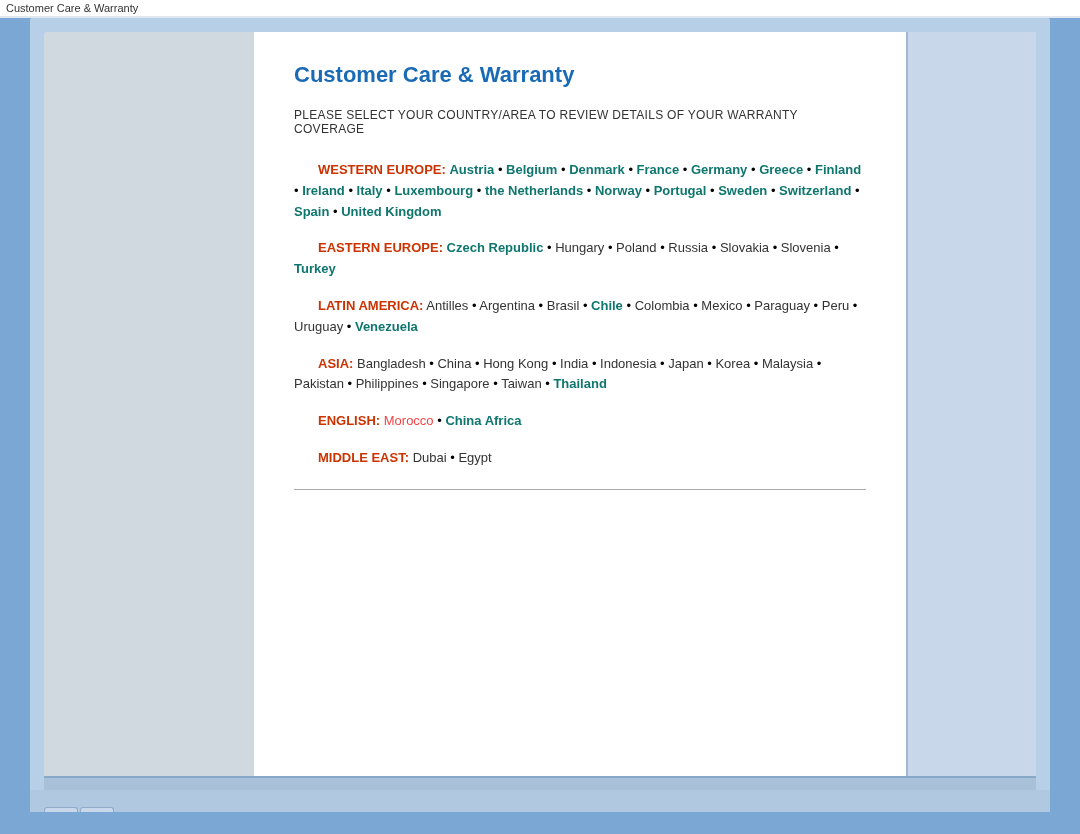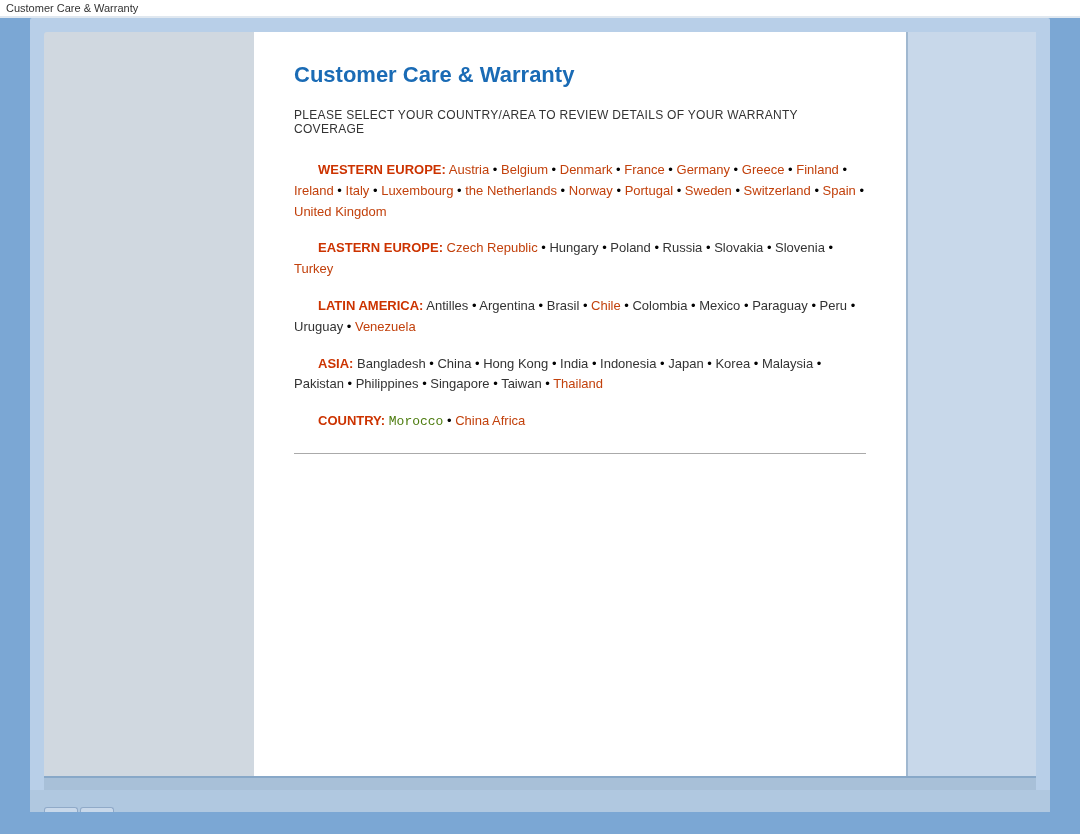--- a/index.html
+++ b/index.html
@@ -136,23 +136,24 @@
       line-height: 1.6;
     }
 
     .region-label {
       color: #cc3300;
       font-weight: bold;
       margin-left: 24px;
     }
 
     .region-link {
-      color: #c2410c;
+      color: #0f766e;
       text-decoration: none;
       cursor: pointer;
+      font-weight: bold;
     }
 
     .separator {
       border: none;
       border-top: 1px solid #aaa;
       margin: 20px 0;
     }
   </style>
 </head>
 <body>
@@ -166,21 +167,22 @@
     <div class="left-sidebar"></div>
     <div class="content-area">
       <h1 class="page-title">Customer Care &amp; Warranty</h1>
       <p class="instructions">PLEASE SELECT YOUR COUNTRY/AREA TO REVIEW DETAILS OF YOUR WARRANTY COVERAGE</p>
 
       <div id="regions-container">
           <div class="region-block"><span class="region-label">WESTERN EUROPE:</span> <a class="region-link" href="#">Austria</a> • <a class="region-link" href="#">Belgium</a> • <a class="region-link" href="#">Denmark</a> • <a class="region-link" href="#">France</a> • <a class="region-link" href="#">Germany</a> • <a class="region-link" href="#">Greece</a> • <a class="region-link" href="#">Finland</a> • <a class="region-link" href="#">Ireland</a> • <a class="region-link" href="#">Italy</a> • <a class="region-link" href="#">Luxembourg</a> • <a class="region-link" href="#">the Netherlands</a> • <a class="region-link" href="#">Norway</a> • <a class="region-link" href="#">Portugal</a> • <a class="region-link" href="#">Sweden</a> • <a class="region-link" href="#">Switzerland</a> • <a class="region-link" href="#">Spain</a> • <a class="region-link" href="#">United Kingdom</a></div>
           <div class="region-block"><span class="region-label">EASTERN EUROPE:</span> <a class="region-link" href="#">Czech Republic</a> • <a style="color: rgb(51, 51, 51); text-decoration: none;">Hungary</a> • <a style="color: rgb(51, 51, 51); text-decoration: none;">Poland</a> • <a style="color: rgb(51, 51, 51); text-decoration: none;">Russia</a> • <a style="color: rgb(51, 51, 51); text-decoration: none;">Slovakia</a> • <a style="color: rgb(51, 51, 51); text-decoration: none;">Slovenia</a> • <a class="region-link" href="#">Turkey</a></div>
           <div class="region-block"><span class="region-label">LATIN AMERICA:</span> <a style="color: rgb(51, 51, 51); text-decoration: none;">Antilles</a> • <a style="color: rgb(51, 51, 51); text-decoration: none;">Argentina</a> • <a style="color: rgb(51, 51, 51); text-decoration: none;">Brasil</a> • <a class="region-link" href="#">Chile</a> • <a style="color: rgb(51, 51, 51); text-decoration: none;">Colombia</a> • <a style="color: rgb(51, 51, 51); text-decoration: none;">Mexico</a> • <a style="color: rgb(51, 51, 51); text-decoration: none;">Paraguay</a> • <a style="color: rgb(51, 51, 51); text-decoration: none;">Peru</a> • <a style="color: rgb(51, 51, 51); text-decoration: none;">Uruguay</a> • <a class="region-link" href="#">Venezuela</a></div>
           <div class="region-block"><span class="region-label">ASIA:</span> <a style="color: rgb(51, 51, 51); text-decoration: none;">Bangladesh</a> • <a style="color: rgb(51, 51, 51); text-decoration: none;">China</a> • <a style="color: rgb(51, 51, 51); text-decoration: none;">Hong Kong</a> • <a style="color: rgb(51, 51, 51); text-decoration: none;">India</a> • <a style="color: rgb(51, 51, 51); text-decoration: none;">Indonesia</a> • <a style="color: rgb(51, 51, 51); text-decoration: none;">Japan</a> • <a style="color: rgb(51, 51, 51); text-decoration: none;">Korea</a> • <a style="color: rgb(51, 51, 51); text-decoration: none;">Malaysia</a> • <a style="color: rgb(51, 51, 51); text-decoration: none;">Pakistan</a> • <a style="color: rgb(51, 51, 51); text-decoration: none;">Philippines</a> • <a style="color: rgb(51, 51, 51); text-decoration: none;">Singapore</a> • <a style="color: rgb(51, 51, 51); text-decoration: none;">Taiwan</a> • <a class="region-link" href="#">Thailand</a></div>
-          <div class="region-block"><span class="region-label">COUNTRY:</span> <a style="color: #4d7c0f; text-decoration: none; font-family: Liberation Mono, monospace;">Morocco</a> • <a class="region-link" href="#">China Africa</a></div>
+          <div class="region-block"><span class="region-label">ENGLISH:</span> <a style="color: #ef4444; text-decoration: none;">Morocco</a> • <a class="region-link" href="#">China Africa</a></div>
+          <div class="region-block"><span class="region-label">MIDDLE EAST:</span> <a style="color: rgb(51, 51, 51); text-decoration: none;">Dubai</a> • <a style="color: rgb(51, 51, 51); text-decoration: none;">Egypt</a></div>
         </div>
 
       <hr class="separator">
     </div>
     <div class="right-sidebar">
       <div class="right-sidebar-inner"></div>
     </div>
   </div>
   <div class="bottom-bar"></div>
   <div class="bottom-tabs">

